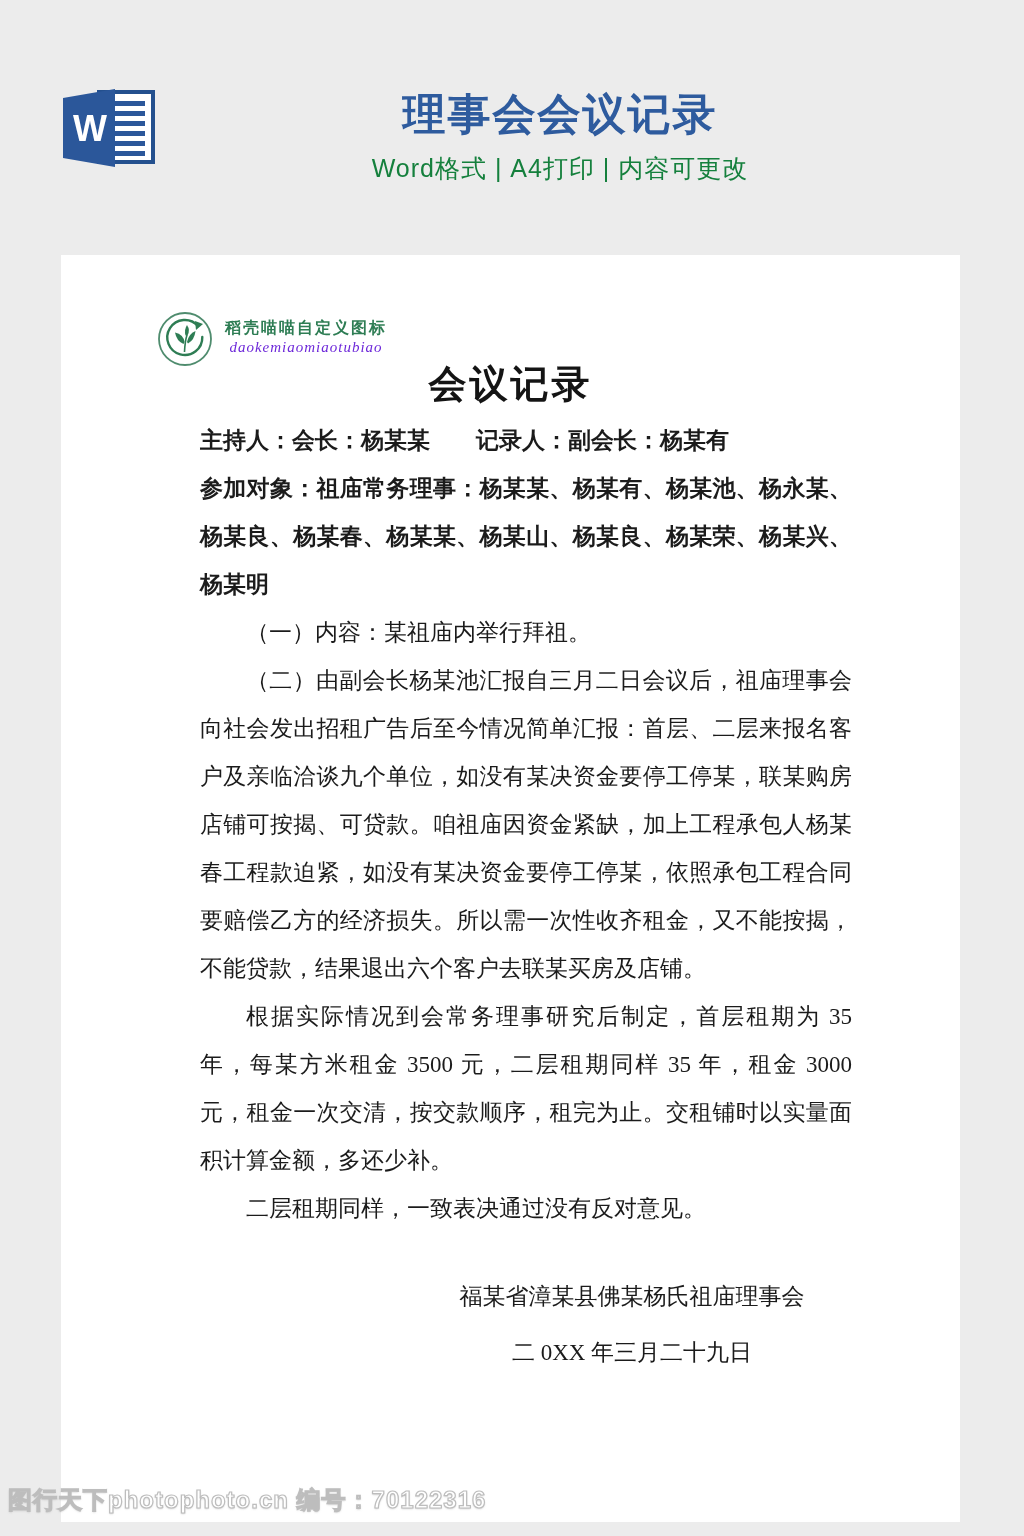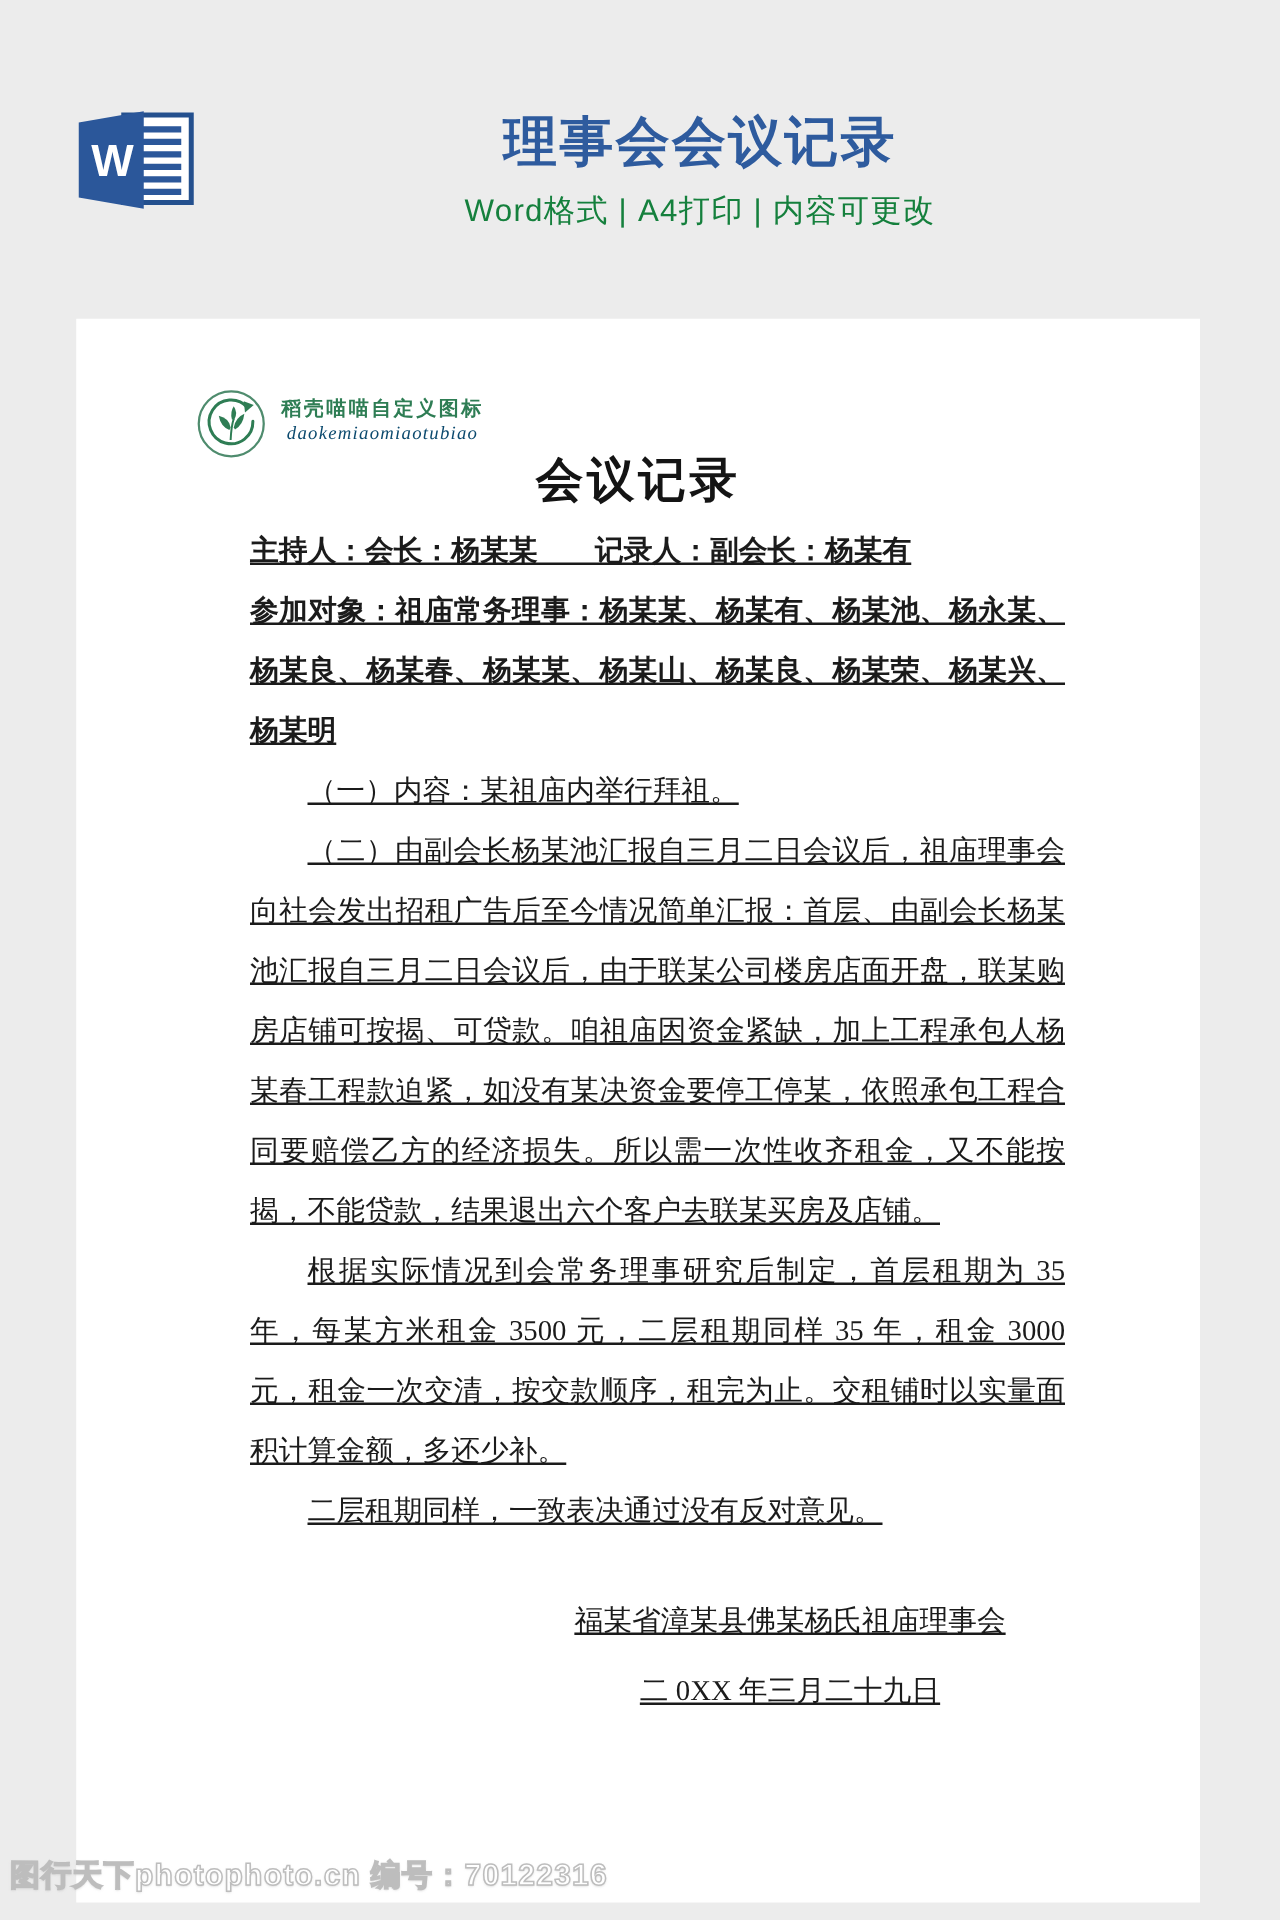--- a/index.html
+++ b/index.html
@@ -32,40 +32,39 @@
 
   
   .logo-row { position: absolute; left: 96px; top: 56px; display: flex; align-items: flex-start; }
   .logo-mark { width: 56px; height: 56px; flex: 0 0 auto; }
   .logo-texts { margin-left: 12px; padding-top: 8px; text-align: center; }
   .logo-name {
     font-size: 16px; font-weight: bold; color: #2e7d54;
     letter-spacing: 2px; line-height: 1.1;
   }
   .logo-romanized {
-    font-size: 15px; font-style: italic; color: #0c4a6e;
+    font-size: 15px; font-style: italic; color: #6d28d9;
     letter-spacing: 1px; margin-top: 2px;
     font-family: "Liberation Serif", serif;
   }
 
   
   .doc-title {
     position: absolute; left: 0; top: 104px; width: 100%;
     text-align: center;
     font-family: "Liberation Serif", serif;
     font-weight: 600;
     font-size: 38px; color: #141414; letter-spacing: 3px;
   }
   .doc-content {
     position: absolute; left: 139px; top: 162px; width: 652px;
     font-family: "Liberation Serif", serif;
     font-size: 23px; color: #1b1b1b;
     line-height: 48px;
     text-align: justify;
-    text-decoration: underline;
   }
   .doc-content p { margin: 0; }
   .meta-line { font-weight: bold; }
   .para { text-indent: 2em; }
 
   .signature { margin-top: 36px; margin-left: 212px; text-align: center; line-height: 56px; }
   .signature div { white-space: nowrap; }
 
   
   .watermark {
@@ -127,21 +126,21 @@
     </div>
   </div>
 
   <div class="doc-title">会议记录</div>
 
   <div class="doc-content">
     <p class="meta-line">主持人：会长：杨某某　　记录人：副会长：杨某有</p>
     <p class="meta-line">参加对象：祖庙常务理事：杨某某、杨某有、杨某池、杨永某、杨某良、杨某春、杨某某、杨某山、杨某良、杨某荣、杨某兴、杨某明</p>
 
     <p class="para">（一）内容：某祖庙内举行拜祖。</p>
-    <p class="para">（二）由副会长杨某池汇报自三月二日会议后，祖庙理事会向社会发出招租广告后至今情况简单汇报：首层、由副会长杨某池汇报自三月二日会议后，由于联某公司楼房店面开盘，联某购房店铺可按揭、可贷款。咱祖庙因资金紧缺，加上工程承包人杨某春工程款迫紧，如没有某决资金要停工停某，依照承包工程合同要赔偿乙方的经济损失。所以需一次性收齐租金，又不能按揭，不能贷款，结果退出六个客户去联某买房及店铺。</p>
+    <p class="para">（二）由副会长杨某池汇报自三月二日会议后，祖庙理事会向社会发出招租广告后至今情况简单汇报：首层、二层来报名客户及亲临洽谈九个单位，如没有某决资金要停工停某，联某购房店铺可按揭、可贷款。咱祖庙因资金紧缺，加上工程承包人杨某春工程款迫紧，如没有某决资金要停工停某，依照承包工程合同要赔偿乙方的经济损失。所以需一次性收齐租金，又不能按揭，不能贷款，结果退出六个客户去联某买房及店铺。</p>
     <p class="para">根据实际情况到会常务理事研究后制定，首层租期为 35 年，每某方米租金 3500 元，二层租期同样 35 年，租金 3000 元，租金一次交清，按交款顺序，租完为止。交租铺时以实量面积计算金额，多还少补。</p>
     <p class="para">二层租期同样，一致表决通过没有反对意见。</p>
 
     <div class="signature">
       <div>福某省漳某县佛某杨氏祖庙理事会</div>
       <div>二 0XX 年三月二十九日</div>
     </div>
   </div>
 </div>
 

